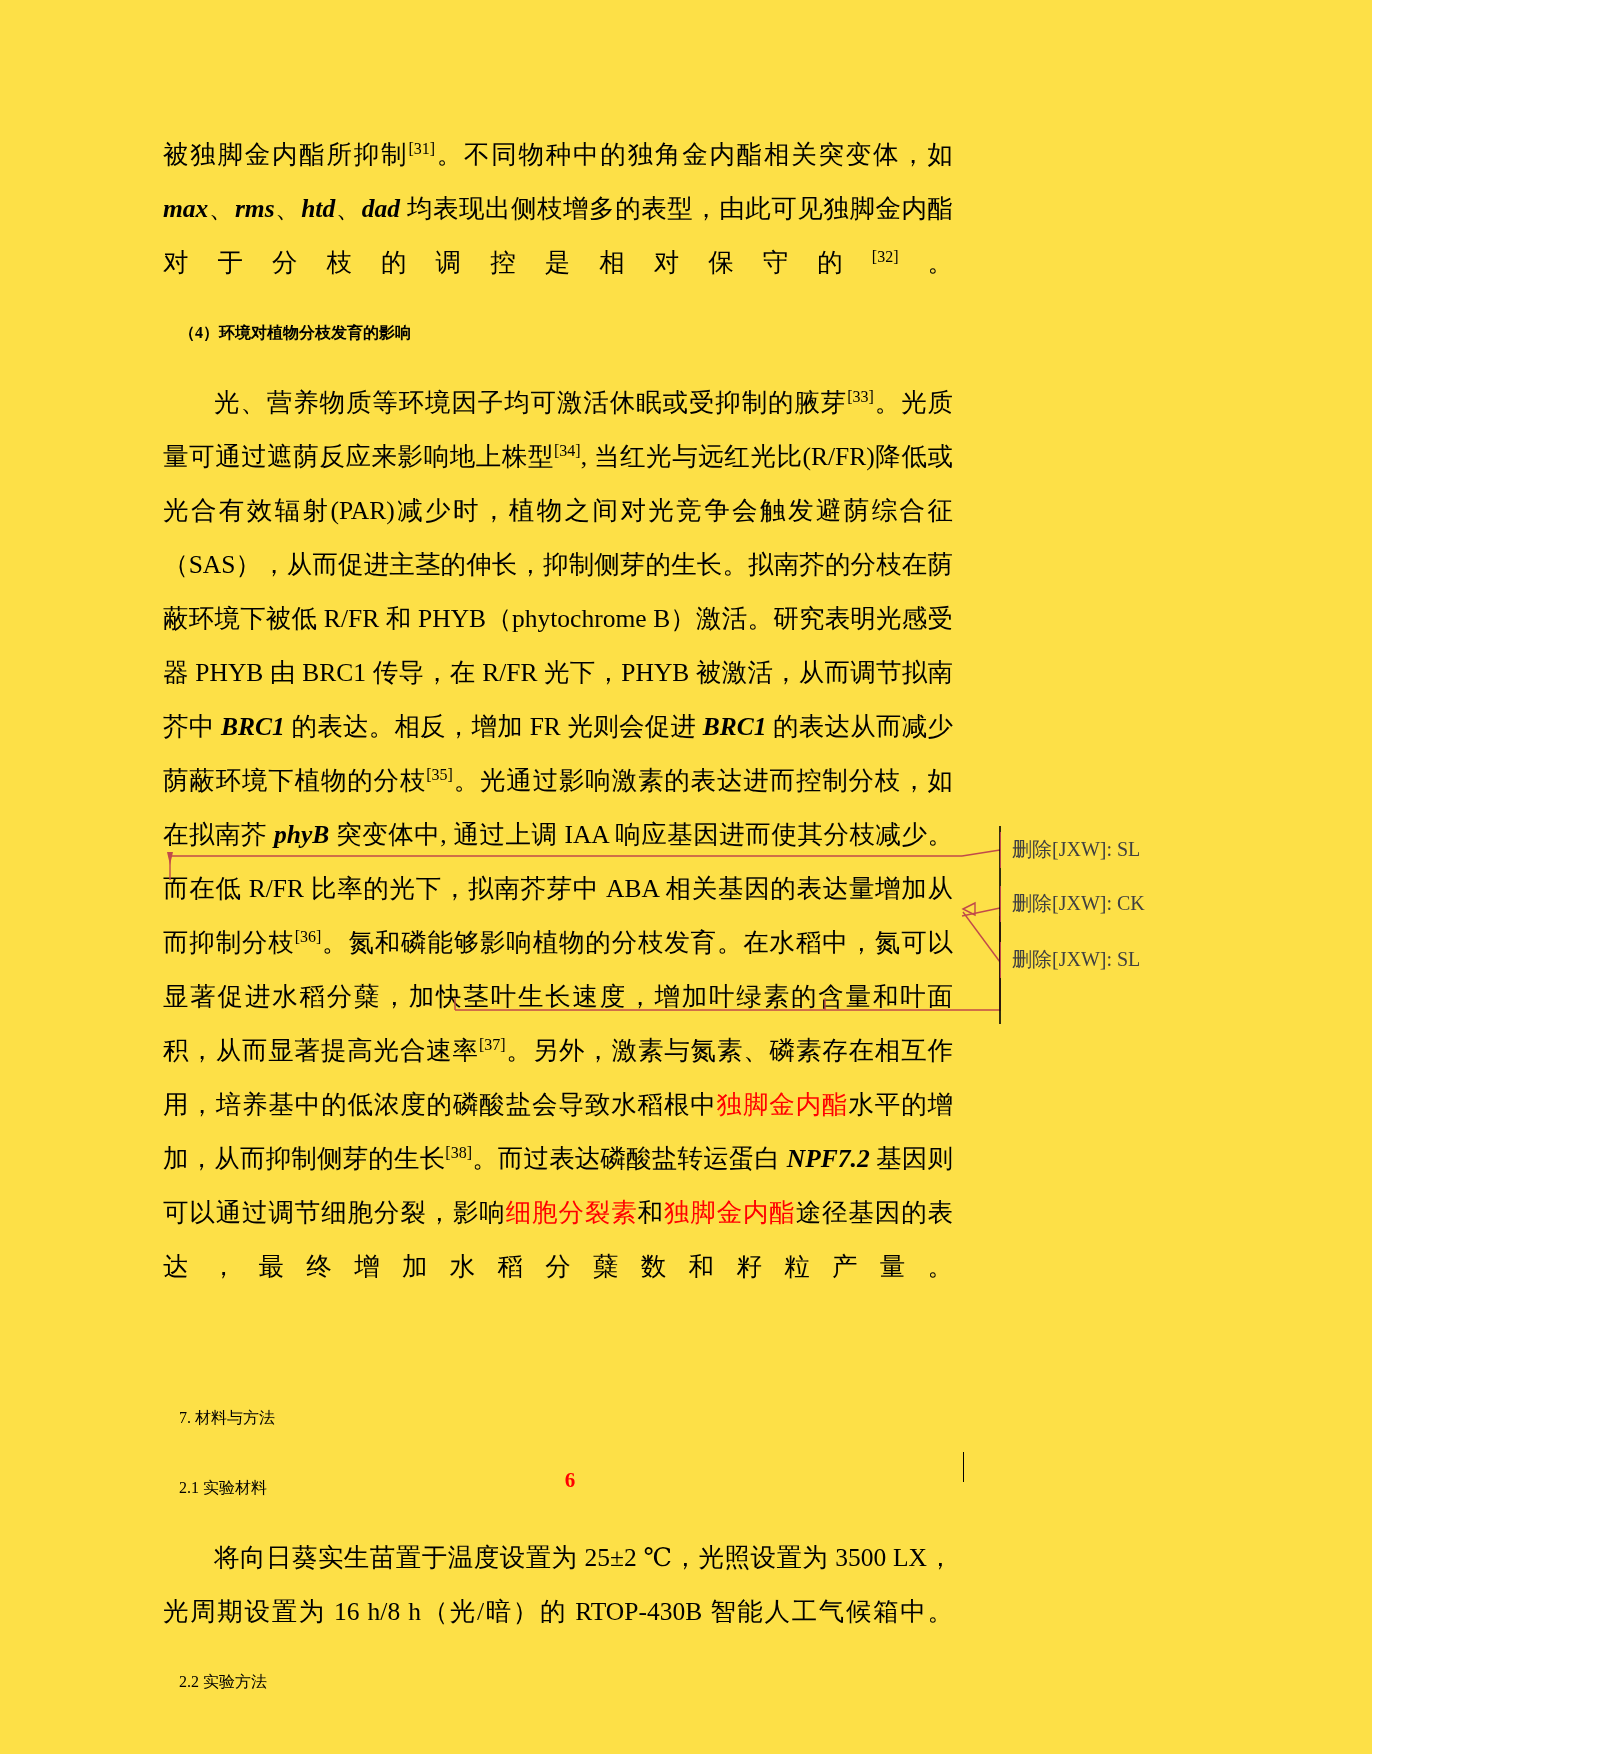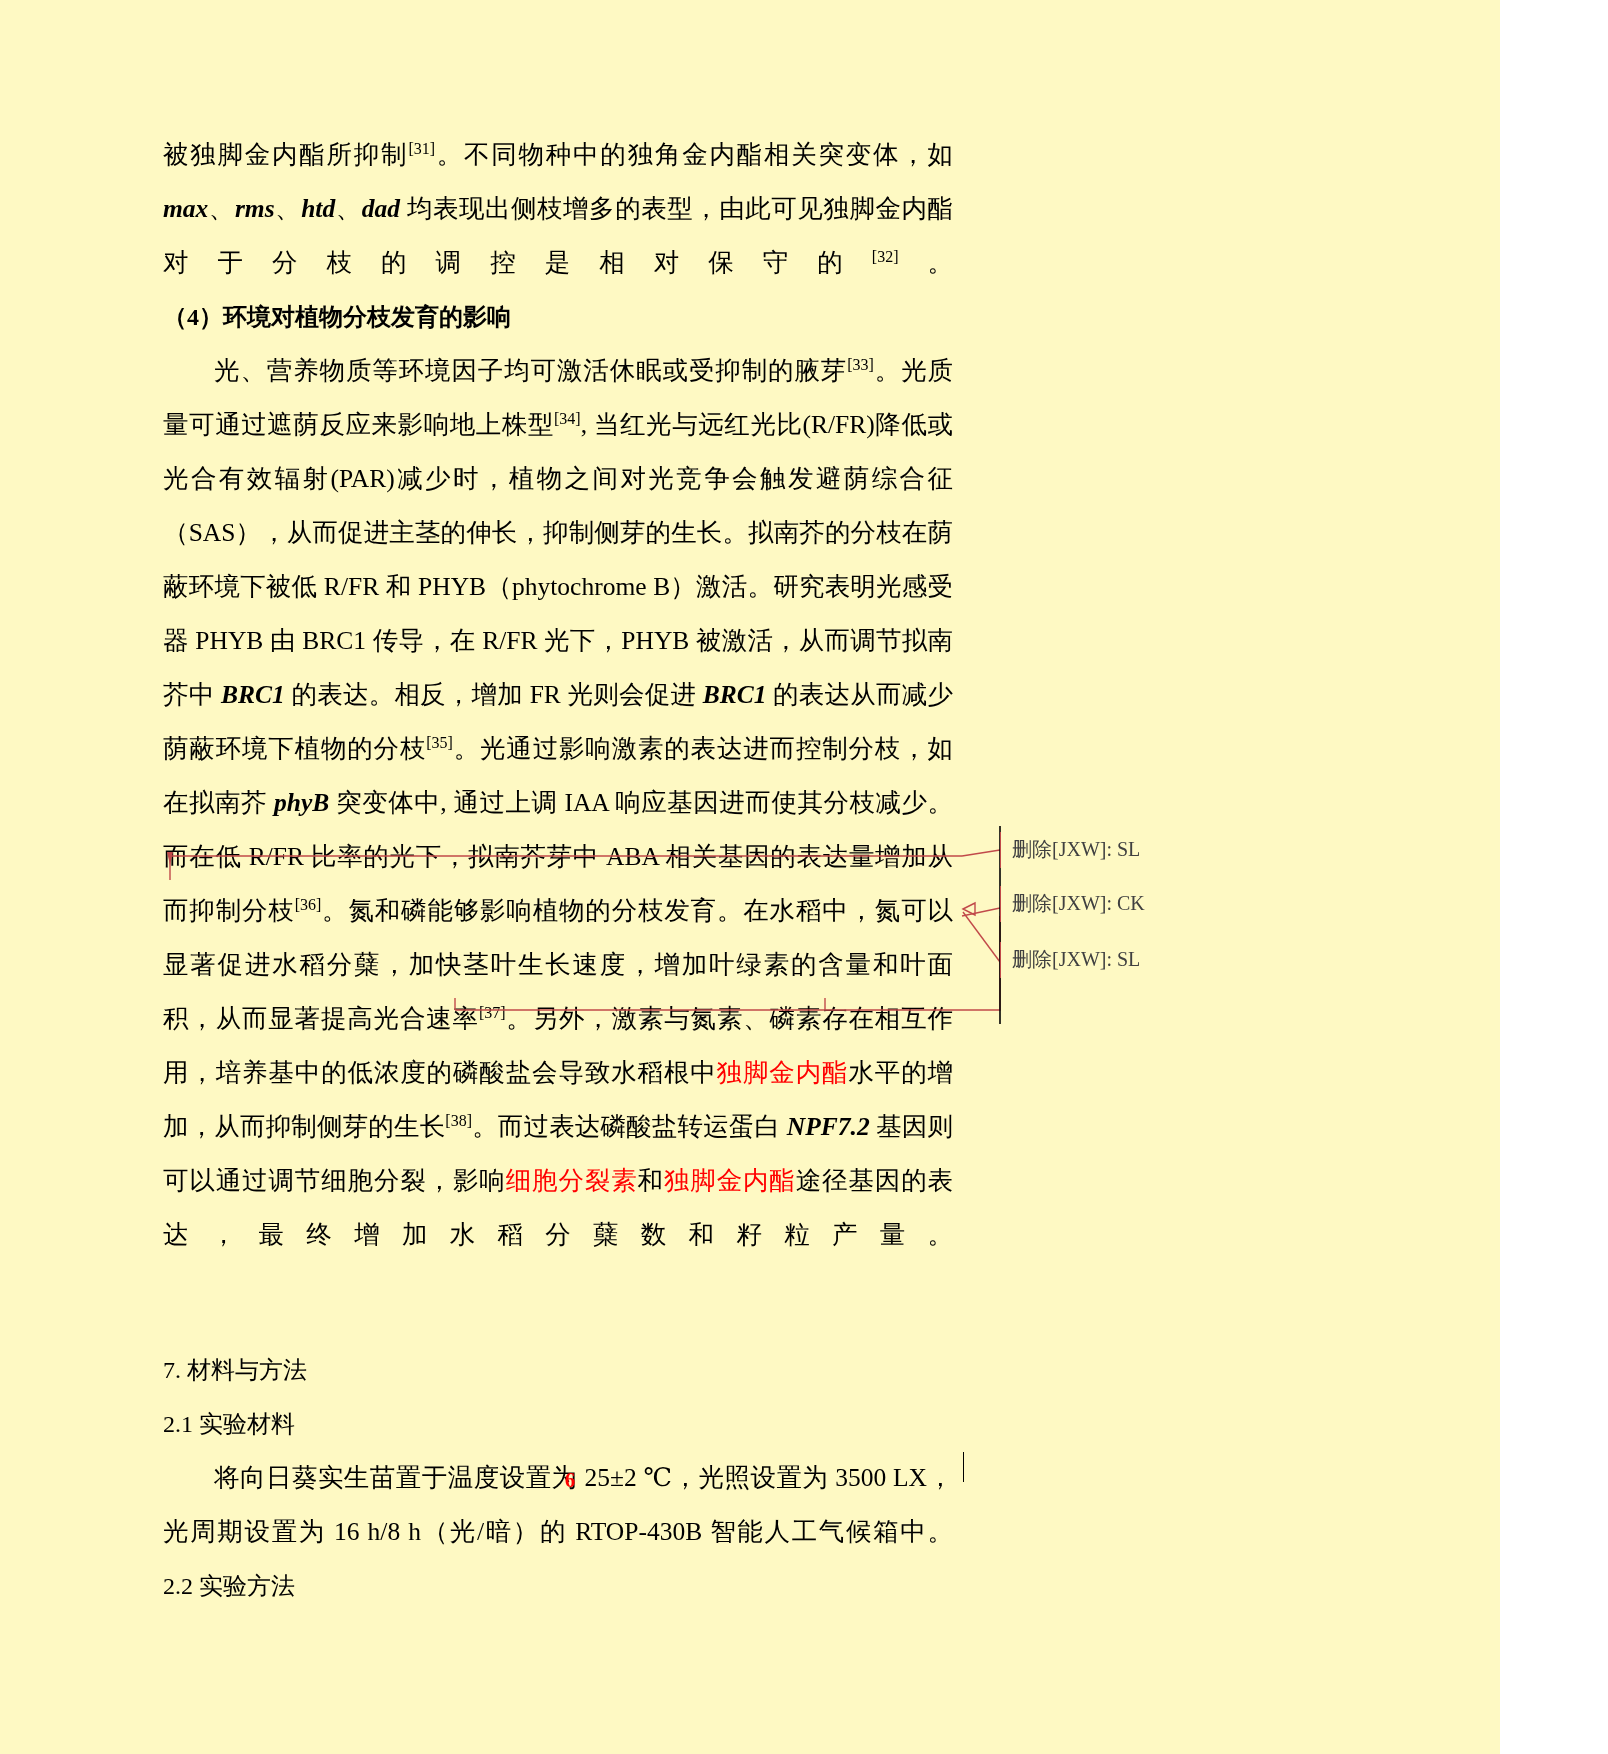--- a/index.html
+++ b/index.html
@@ -3,23 +3,23 @@
 <meta charset="utf-8">
 <title>Document Page 6</title>
 <style>
   html, body {
     margin: 0;
     padding: 0;
     background: #ffffff;
   }
   .page {
     position: relative;
-    width: 1500px;
+    width: 1372px;
     height: 1754px;
-    background: #fef9c3;
+    background: #fde047;
     font-family: "Liberation Serif", "DejaVu Serif", serif;
     color: #000000;
     overflow: hidden;
   }
 
   
   .text-column {
     position: absolute;
     left: 163px;
     top: 128px;
@@ -31,24 +31,24 @@
     line-height: 54px;
     text-align: justify;
     text-justify: inter-ideograph;
     margin: 0;
     letter-spacing: 0px;
   }
   .para.indent { text-indent: 2em; }
   .para.justify-all { text-align-last: justify; }
 
   .heading {
-    font-size: 24px;
+    font-size: 16px;
     line-height: 54px;
     font-weight: bold;
-    margin: 0;
+    margin: 16px;
   }
   .heading.sub {
     font-weight: normal;
   }
 
   .spacer-line { height: 54px; }
   .spacer-half { height: 27px; }
 
   .ital { font-style: italic; font-weight: bold; }
   .ital-light { font-style: italic; }

